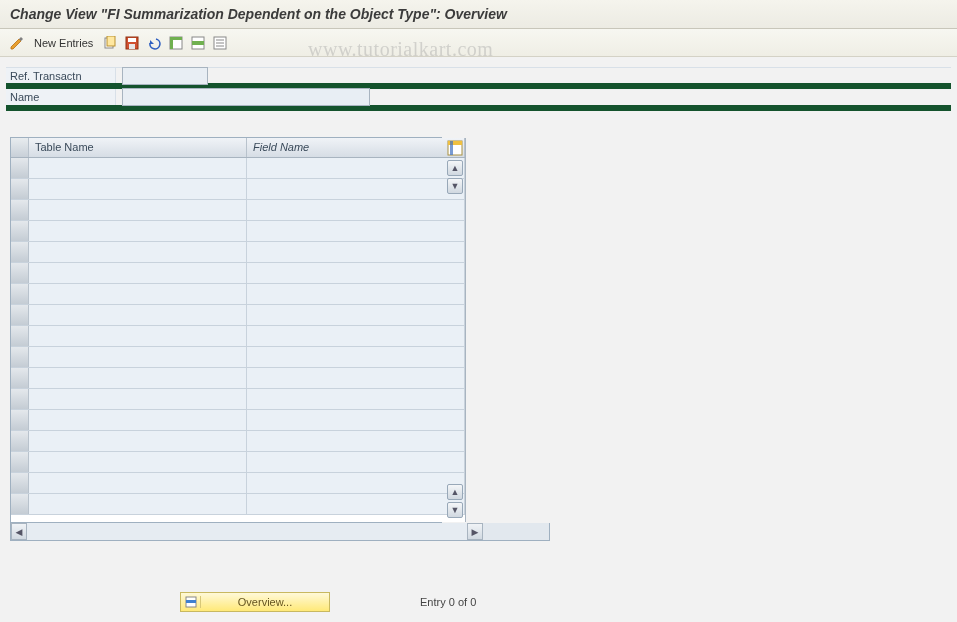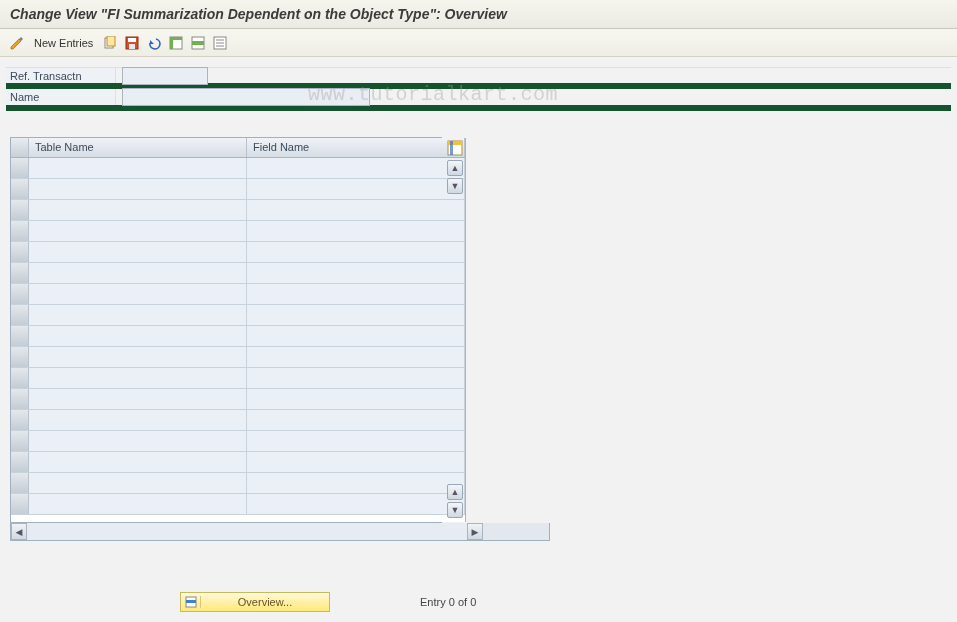--- a/index.html
+++ b/index.html
@@ -78,24 +78,23 @@
       font-size: 11px;
     }
     .form-input.small { width: 86px; }
     .form-input.large { width: 248px; }
     .watermark {
       position: absolute;
       top: 38px;
       left: 308px;
       font-size: 20px;
       color: rgba(160, 160, 160, 0.4);
-      font-family: Liberation Mono, monospace;
+      font-family: Liberation Serif, serif;
       pointer-events: none;
       letter-spacing: 0.5px;
-      margin-top: 45px;
     }
     .table-container {
       margin: 6px 6px 0 10px;
       display: flex;
       border: 1px solid #9fb0c0;
       background: #e6ecf2;
       width: 432px;
       position: relative;
     }
     .table-main {
@@ -113,21 +112,21 @@
       border-right: 1px solid #b8c2cc;
       background: linear-gradient(to bottom, #e8ecef 0%, #c8d0d8 100%);
     }
     .th-cell {
       border-right: 1px solid #b8c2cc;
       padding: 3px 6px;
       color: #3a4a5a;
       font-size: 11px;
     }
     .th-cell.col1 { width: 218px; }
-    .th-cell.col2 { width: 218px; }
+    .th-cell.col2 { width: 218px; font-style: italic; }
     .table-body {
       height: 364px;
       overflow: hidden;
     }
     .table-row {
       display: flex;
       height: 21px;
       border-bottom: 1px solid #c8d2dc;
     }
     .td-select {

